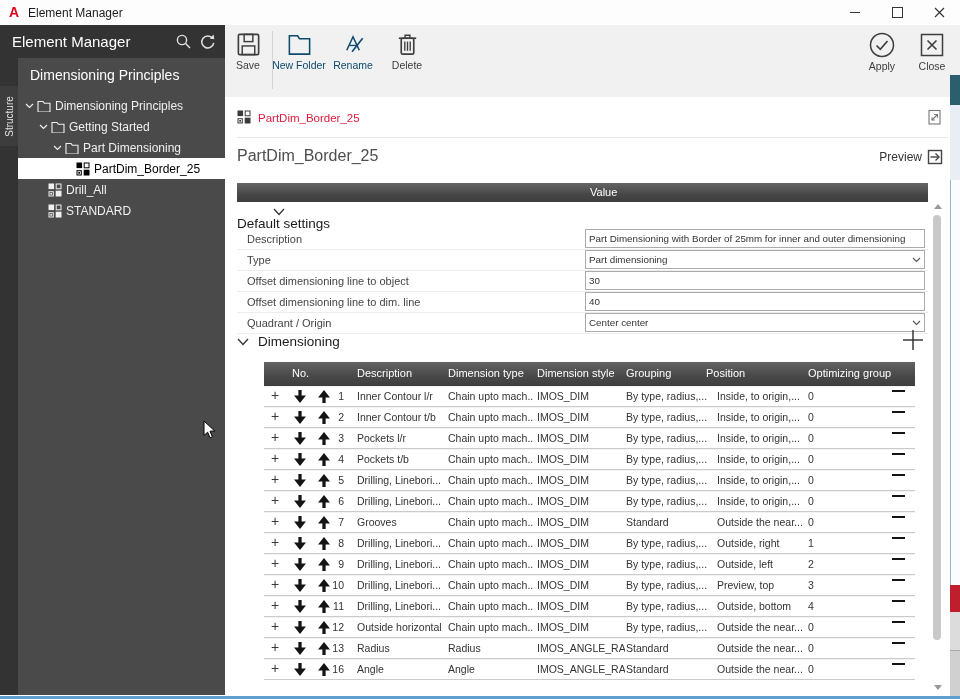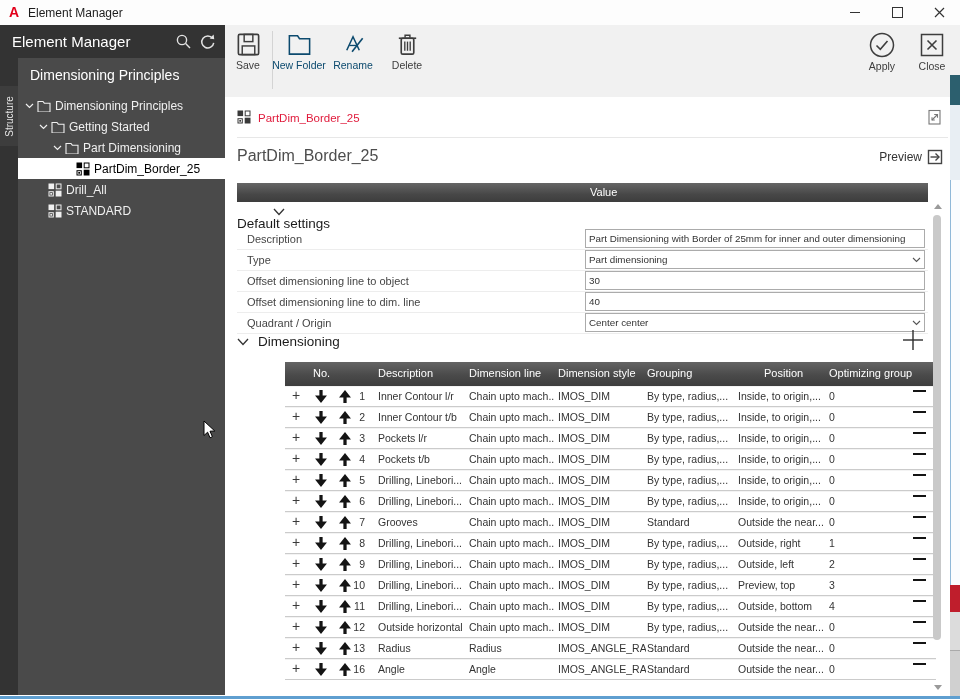--- a/index.html
+++ b/index.html
@@ -64,25 +64,25 @@
   .add-btn{position:absolute;right:26px;top:232px;width:22px;height:22px;color:#2d2d2d;}
   .set-rows{position:absolute;left:12px;top:132px;width:691px;}
   .set-row{position:relative;height:20px;border-bottom:1px solid #ededed;}
   .set-label{position:absolute;left:10px;top:4px;font-size:11px;color:#454545;white-space:nowrap;}
   .val-box{position:absolute;left:348px;top:0px;width:332px;height:17px;border:1px solid #ababab;
            background:#fff;font-size:9.8px;color:#333;display:flex;align-items:center;
            padding:0 3px;overflow:hidden;}
   .val-text{white-space:nowrap;overflow:hidden;flex:1;}
   .dd-chev{flex:0 0 auto;display:inline-flex;color:#555;margin-left:3px;}
   
-  .dim-table{position:absolute;left:39px;top:265px;width:651px;margin-left:21px;}
+  .dim-table{position:absolute;left:39px;top:265px;width:651px;}
   .dim-head{position:relative;height:24px;background:linear-gradient(#646464 0%,#4a4a4a 55%,#3e3e3e 100%);}
   .dim-head span{position:absolute;top:5px;font-size:11px;color:#fff;white-space:nowrap;}
   .h-no{left:28px}.h-desc{left:93px}.h-dtype{left:184px}.h-dstyle{left:273px}
-  .h-grp{left:362px}.h-pos{left:479px}.h-opt{left:544px}
+  .h-grp{left:362px}.h-pos{left:442px}.h-opt{left:544px}
   .dim-row{position:relative;height:20px;background:#fff;border-bottom:1px solid #cbcbcb;
            box-shadow:inset 0 1px 0 #f3f3f3;}
   .dim-row .c{position:absolute;top:3.5px;font-size:10.5px;color:#333;white-space:nowrap;overflow:hidden;}
   .c.plus{left:7px;top:1px;font-size:14px;color:#3a3a3a;}
   .c.down{left:30px;top:4px;}
   .c.up{left:54px;top:4px;}
   .c.no{left:62px;width:18px;text-align:right;}
   .c.desc{left:93px;width:87px;}
   .c.dtype{left:184px;width:86px;}
   .c.dstyle{left:273px;width:88px;}
@@ -395,21 +395,21 @@
     <svg width="22" height="22" viewBox="0 0 22 22">
       <line x1="11" y1="1" x2="11" y2="21" stroke="currentColor" stroke-width="1.4"></line>
       <line x1="1" y1="11" x2="21" y2="11" stroke="currentColor" stroke-width="1.4"></line>
     </svg>
   </div>
 
   <div class="dim-table">
     <div class="dim-head">
       <span class="h-no">No.</span>
       <span class="h-desc">Description</span>
-      <span class="h-dtype">Dimension line</span>
+      <span class="h-dtype">Dimension type</span>
       <span class="h-dstyle">Dimension style</span>
       <span class="h-grp">Grouping</span>
       <span class="h-pos">Position</span>
       <span class="h-opt">Optimizing group</span>
     </div>
     <div>
           <div class="dim-row">
     <span class="c plus">+</span>
     <span class="c down">
       <svg width="12" height="13" viewBox="0 0 11 12">

